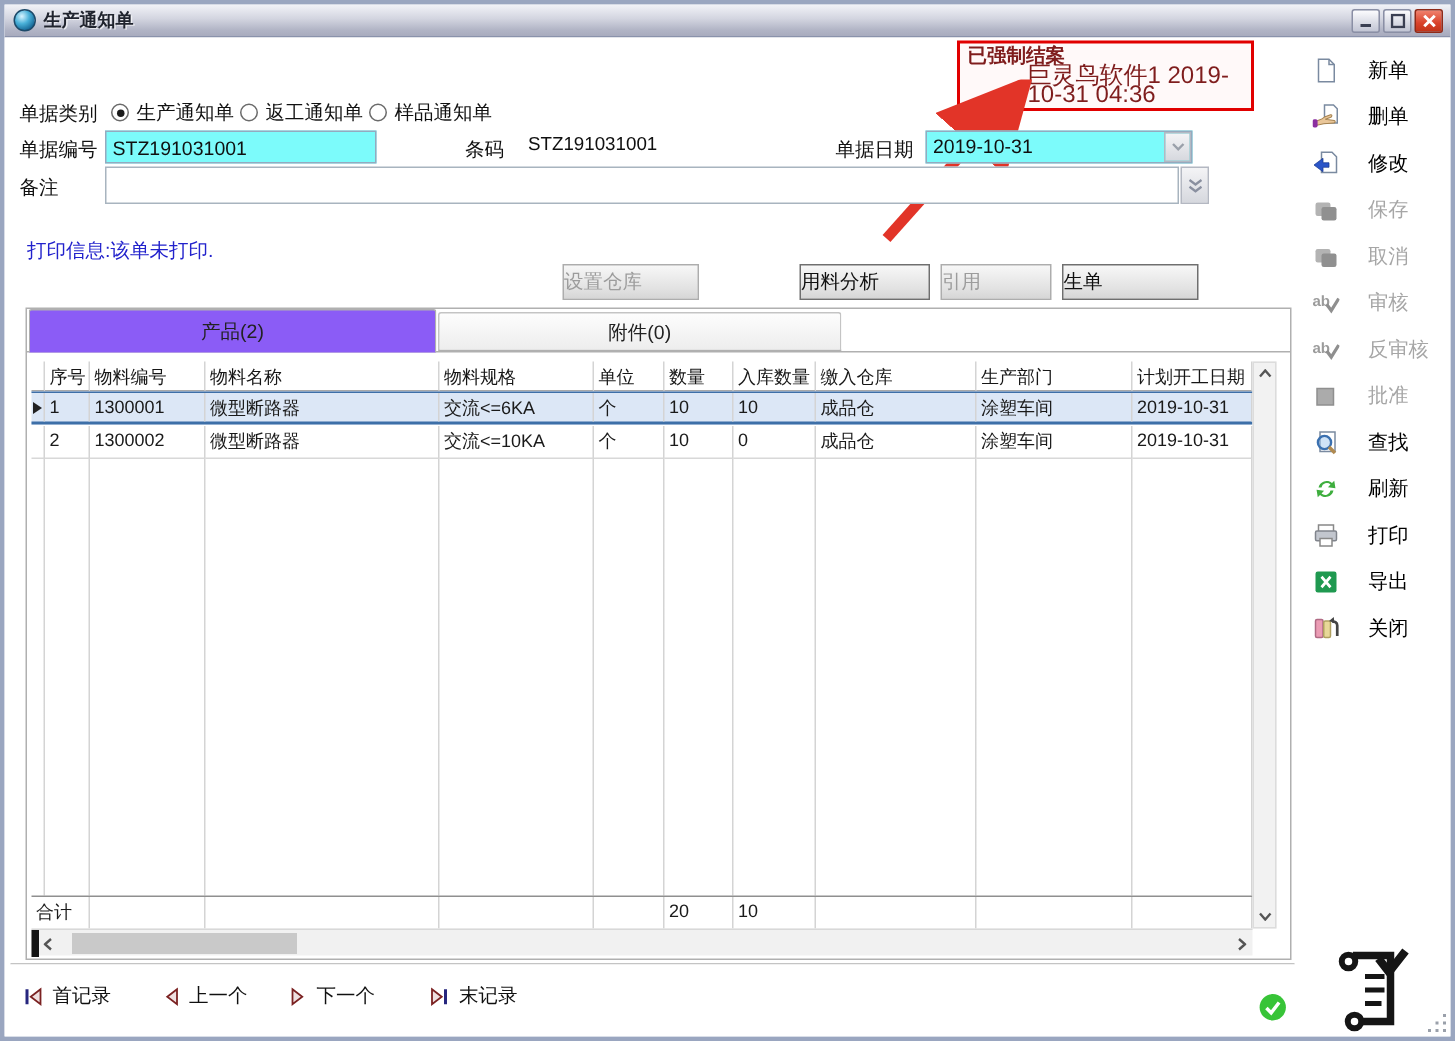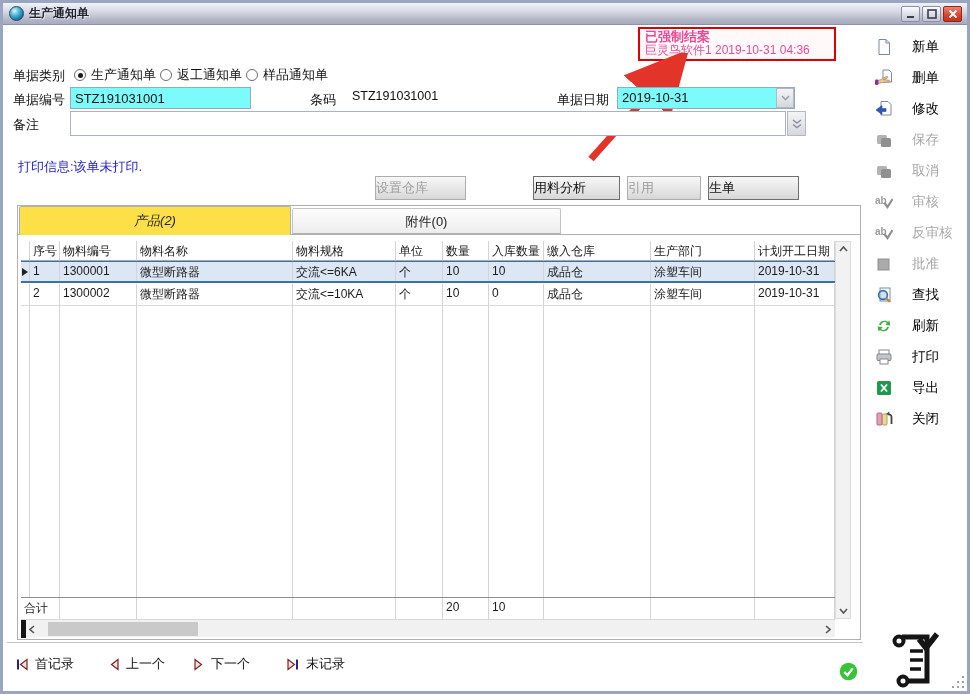--- a/index.html
+++ b/index.html
@@ -9,40 +9,40 @@
   .titlebar { position:relative; height:22px; background:linear-gradient(#f2f3f8 0%,#d3d5e0 45%,#b2b5c6 80%,#a8abbe 100%); border-bottom:1px solid #8a92ab; display:flex; align-items:center; padding:0 4px; }
   .title-icon { width:15px; height:15px; border-radius:50%; background:radial-gradient(circle at 35% 30%, #d8f4ff 0%, #49b0d8 40%, #0d5a8a 85%, #063a5e 100%); border:1px solid #1d4a6a; margin:0 5px 0 2px; }
   .title-text { font-size:12px; font-weight:bold; color:#20242e; text-shadow:1px 1px 0 rgba(255,255,255,.65); }
   .win-btns { position:absolute; right:5px; top:3px; display:flex; gap:2px; }
   .win-btn { width:19px; height:16px; border:1px solid #8a8fa5; border-radius:2px; background:linear-gradient(#fcfcfe,#d8dae4 60%,#c2c5d4); display:flex; align-items:center; justify-content:center; }
   .win-btn.close { background:linear-gradient(#f0826e,#d9422a 60%,#c23318); border-color:#8f2a18; }
   .content { position:relative; width:964px; height:666px; background:#fff; }
 
   .lbl { position:absolute; font-size:13px; color:#101010; white-space:nowrap; }
 
-  .stamp { position:absolute; left:635px; top:2px; width:198px; border:2px solid #e10000; background:rgba(255,244,244,.55); padding:1px 5px 2px; color:#ec4899; }
+  .stamp { position:absolute; left:635px; top:2px; width:198px; border:2px solid #e10000; background:rgba(255,244,244,.55); padding:1px 5px 2px; color:#7f1d1d; }
   .stamp .l1 { font-size:13px; font-weight:bold; line-height:14px; }
-  .stamp .l2 { font-size:12px; line-height:13px; }
+  .stamp .l2 { font-size:16px; line-height:13px;margin-left:40px; }
 
   .radio { display:inline-flex; align-items:center; gap:5px; position:absolute; top:41px; }
   .radio .circ { width:12px; height:12px; border-radius:50%; border:1px solid #6a6a6a; background:#fff; position:relative; }
   .radio .circ .dot { position:absolute; left:3px; top:3px; width:5px; height:5px; border-radius:50%; background:#1a1a1a; }
   .radio span { font-size:13px; }
 
   .cyan-input { position:absolute; background:#7cfbfb; border:1px solid #94aabf; font-size:13px; padding:2px 4px; color:#101010; font-family:inherit; }
   .combo-btn { position:absolute; width:18px; border:1px solid #b4b8c2; background:linear-gradient(#f4f4f6,#d6d8de); color:#9aa0aa; display:flex; align-items:center; justify-content:center; }
   .plain-input { position:absolute; background:#fff; border:1px solid #a8b4bf; font-size:13px; padding:2px 4px; font-family:inherit; }
   .print-info { position:absolute; left:15px; top:133px; color:#2222cc; font-size:13px; }
 
   .act-btn { position:absolute; top:151px; height:24px; border:1px solid #6f6f6f; background:linear-gradient(#f7f7f7,#e2e2e2 70%,#d6d6d6); font-size:13px; font-family:inherit; text-align:left; line-height:22px; color:#101010; }
   .act-btn.disabled { color:#9c9c9c; border-color:#adadad; }
 
   .tab-panel { position:absolute; left:14px; top:180px; width:844px; height:435px; background:#fff; border:1px solid #b0b0b0; }
   .tab { position:absolute; top:2px; height:26px; background:linear-gradient(#fdfdfd,#ededed); border:1px solid #c4c4c4; border-bottom:1px solid #b0b0b0; text-align:center; line-height:25px; font-size:13px; color:#222; border-radius:2px 2px 0 0; }
-  .tab.active { top:0; height:29px; background:#fde047; border:1px solid #b0b0b0; border-bottom:none; line-height:28px; z-index:2;font-style:italic; }
+  .tab.active { top:0; height:29px; background:#8b5cf6; border:1px solid #b0b0b0; border-bottom:none; line-height:28px; z-index:2; }
   .tabs-base { position:absolute; top:28px; left:0; right:0; height:1px; background:#b0b0b0; }
 
   .grid-row { position:absolute; left:3px; width:814px; display:grid; grid-template-columns:9px 30px 77px 156px 103px 47px 46px 55px 107px 104px 80px; }
   .gc { border-right:1px solid #d4d4d4; padding:2px 3px 0; font-size:12px; white-space:nowrap; overflow:hidden; color:#1a1a1a; }
   .ghead .gc { border-bottom:1px solid #a8a8a8; color:#161616; }
   .gdata .gc { border-bottom:1px solid #d8d8d8; }
   .gsel { background:#dce7f6; border-top:1px solid #3d6fa8; border-bottom:2px solid #3d6fa8; }
   .gsel .gc { border-bottom:none; }
   .row-marker { position:relative; }
   .row-marker .tri { position:absolute; left:1px; top:6px; width:0; height:0; border-left:6px solid #222; border-top:4px solid transparent; border-bottom:4px solid transparent; }

